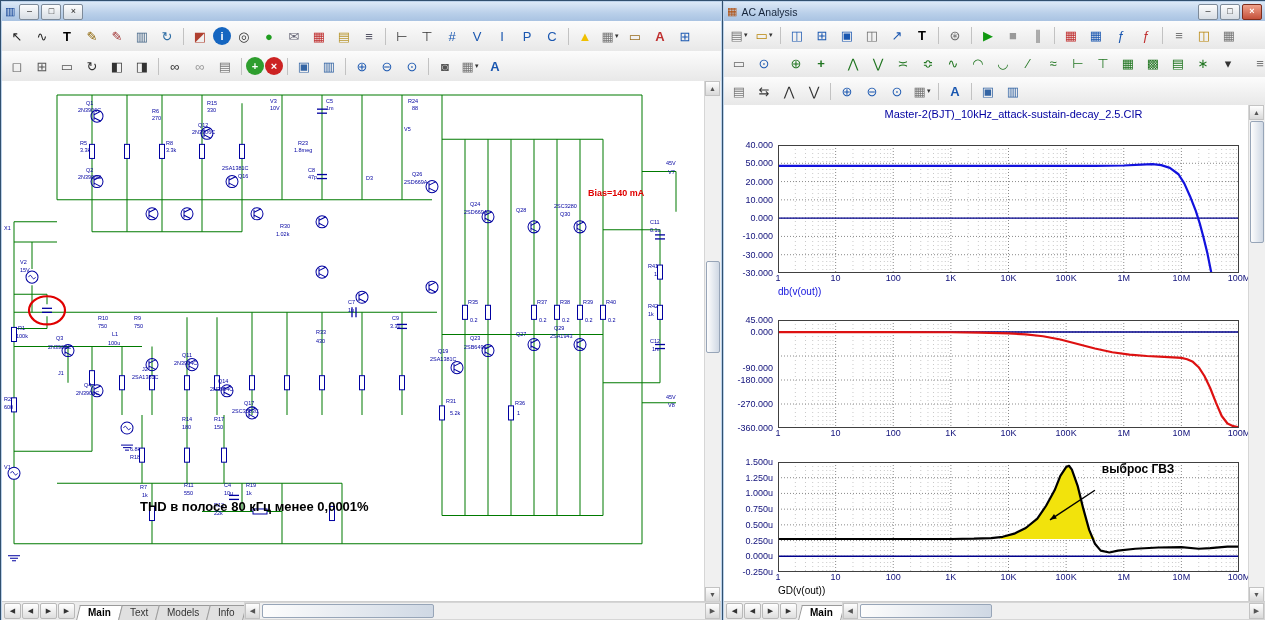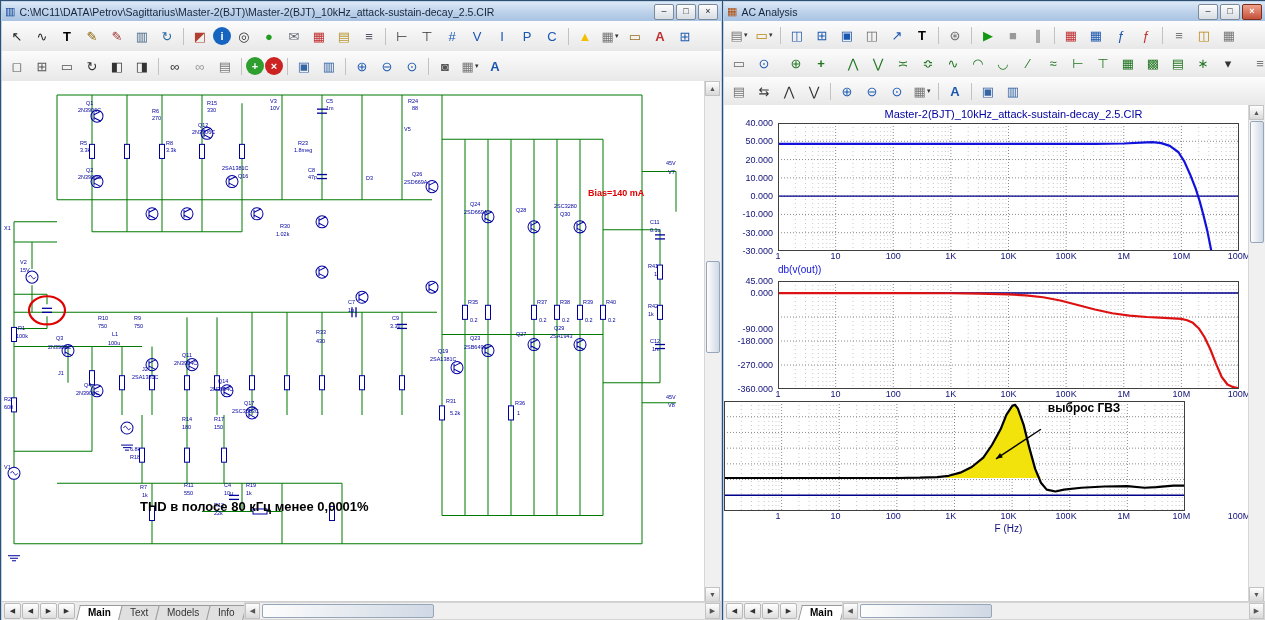--- a/index.html
+++ b/index.html
@@ -44,41 +44,40 @@
   .navgrp{display:flex;align-items:center;margin:0 2px;}
   .navgrp .tb-btn{min-width:15px;height:14px;font-size:7px;border:1px solid #b9b9b9;background:linear-gradient(#fff,#dedede);margin-right:1px;border-radius:2px;}
   .tabs{display:flex;align-items:flex-end;height:100%;}
   .tab{padding:1px 9px 2px;border:1px solid #9a9a9a;border-bottom:none;background:#e0e0e0;margin-right:-1px;
        transform:skewX(-14deg);font-size:10px;color:#333;}
   .tab>span{display:inline-block;transform:skewX(14deg);}
   .tab.active{background:#fff;font-weight:bold;color:#000;}
   
   .plot-area{position:absolute;left:1px;top:104px;right:17px;bottom:19px;background:#fff;overflow:hidden;padding-top:3px;}
   .plot-title{text-align:center;padding-left:54px;color:#0000a0;font-size:11px;height:15px;}
-  .chart-row{display:flex;}
+  .chart-row{display:flex;margin-top:22px;}
   .ycol{width:54px;position:relative;flex:none;}
   .ytick{position:absolute;right:5px;transform:translateY(-50%);font-size:9px;color:#10107a;white-space:nowrap;}
   .plotbox{flex:1;margin-right:10px;position:relative;}
   .plotbox svg{position:absolute;left:0;top:0;}
   .xrow{display:flex;height:12px;}
   .xrow .spacer{width:54px;flex:none;}
   .xticks{flex:1;margin-right:10px;position:relative;}
   .xtick{position:absolute;top:0;transform:translateX(-50%);font-size:9px;color:#10107a;}
   .cname-row{padding-left:54px;height:13px;position:relative;margin-bottom:5px;}
   .cname{font-size:10px;}
   .xaxis-row{height:14px;position:relative;}
   .xaxis-label{position:absolute;left:54px;right:10px;text-align:center;font-size:10px;color:#10107a;}
 </style>
 </head>
 <body>
 
 <div class="window win-left">
   <div class="titlebar">
     <span class="wicon">▥</span>
-    <span class="wtitle">C:\MC11\DATA\Petrov\Sagittarius\Master-2(BJT)\Master-2(BJT)_10kHz_attack-sustain-decay_2.5.CIR</span>
     <span class="wbtns">
       <span class="wb">–</span>
       <span class="wb">□</span>
       <span class="wb">×</span>
     </span>
   </div>
   <div class="toolbar" style="top:20px;height:30px;">
       <span class="tb-btn">
         <span style="color: rgb(34, 34, 34);">↖</span>
       </span>
@@ -1026,20 +1025,30 @@
           <div class="xtick" style="left: 37.5%;">1K</div>
           <div class="xtick" style="left: 50%;">10K</div>
           <div class="xtick" style="left: 62.5%;">100K</div>
           <div class="xtick" style="left: 75%;">1M</div>
           <div class="xtick" style="left: 87.5%;">10M</div>
           <div class="xtick" style="left: 100%;">100M</div>
         </div>
       </div>
 
     <div class="chart-row" style="height:110px;">
+      <div class="ycol">
+          <div class="ytick" style="top: 0px;">1.500u</div>
+          <div class="ytick" style="top: 15.7143px;">1.250u</div>
+          <div class="ytick" style="top: 31.4286px;">1.000u</div>
+          <div class="ytick" style="top: 47.1429px;">0.750u</div>
+          <div class="ytick" style="top: 62.8571px;">0.500u</div>
+          <div class="ytick" style="top: 78.5714px;">0.250u</div>
+          <div class="ytick" style="top: 94.2857px;">0.000u</div>
+          <div class="ytick" style="top: 110px;">-0.250u</div>
+        </div>
       <div class="plotbox">
           <svg width="461" height="110" viewBox="0 0 461 110">
             <line x1="17.346853500136916" y1="0" x2="17.346853500136916" y2="110" stroke="#c9c9c9" stroke-dasharray="1 3"></line>
             <line x1="27.494112303220547" y1="0" x2="27.494112303220547" y2="110" stroke="#c9c9c9" stroke-dasharray="1 3"></line>
             <line x1="34.69370700027383" y1="0" x2="34.69370700027383" y2="110" stroke="#c9c9c9" stroke-dasharray="1 3"></line>
             <line x1="40.278146499863084" y1="0" x2="40.278146499863084" y2="110" stroke="#c9c9c9" stroke-dasharray="1 3"></line>
             <line x1="44.84096580335746" y1="0" x2="44.84096580335746" y2="110" stroke="#c9c9c9" stroke-dasharray="1 3"></line>
             <line x1="48.69877455582155" y1="0" x2="48.69877455582155" y2="110" stroke="#c9c9c9" stroke-dasharray="1 3"></line>
             <line x1="52.04056050041075" y1="0" x2="52.04056050041075" y2="110" stroke="#c9c9c9" stroke-dasharray="1 3"></line>
             <line x1="54.988224606441094" y1="0" x2="54.988224606441094" y2="110" stroke="#c9c9c9" stroke-dasharray="1 3"></line>
@@ -1131,20 +1140,21 @@
           <div class="xtick" style="left: 12.5%;">10</div>
           <div class="xtick" style="left: 25%;">100</div>
           <div class="xtick" style="left: 37.5%;">1K</div>
           <div class="xtick" style="left: 50%;">10K</div>
           <div class="xtick" style="left: 62.5%;">100K</div>
           <div class="xtick" style="left: 75%;">1M</div>
           <div class="xtick" style="left: 87.5%;">10M</div>
           <div class="xtick" style="left: 100%;">100M</div>
         </div>
       </div>
+    <div class="cname-row"><span class="cname" style="color: rgb(0, 0, 0);">GD(v(out))</span></div>
     <div class="xaxis-row">
         <span class="xaxis-label">F (Hz)</span>
       </div>
   </div>
 
   <div class="sb-v" style="position:absolute;top:104px;right:1px;bottom:19px;">
     <span class="sb-arrow" style="top:0;">▲</span>
     <div class="sb-thumb" style="left:1px;right:1px;top:16px;height:120px;"></div>
     <span class="sb-arrow down">▼</span>
   </div>

